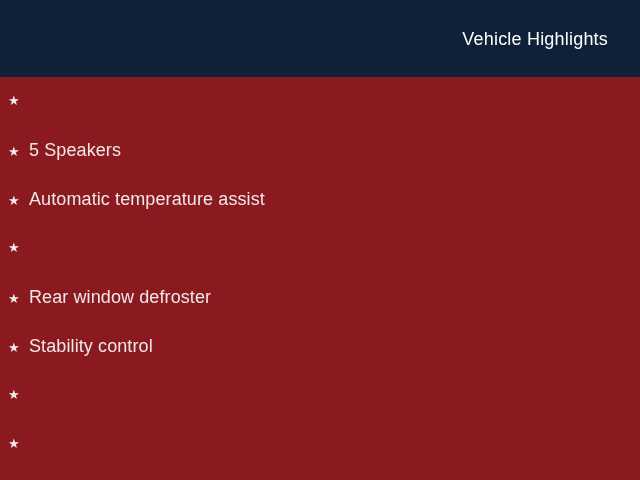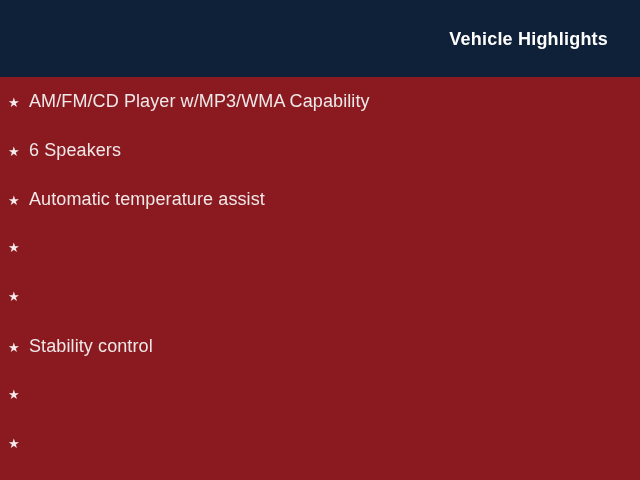--- a/index.html
+++ b/index.html
@@ -34,21 +34,21 @@
     background: #0e2138;
     box-sizing: border-box;
     display: flex;
     align-items: center;
     justify-content: flex-end;
     padding-right: 32px;
   }
   .header-title {
     color: #ffffff;
     font-size: 18px;
-    font-weight: bold;
+    font-weight: normal;
     letter-spacing: 0.2px;
     line-height: 1;
     white-space: nowrap;
   }
 
   
   .body {
     position: absolute;
     left: 0;
     top: 77px;
@@ -99,39 +99,39 @@
 
   <div class="header">
     <div class="header-title">Vehicle Highlights</div>
   </div>
 
   <div class="body">
     <ul class="highlight-list">
 
       <li class="highlight-item">
         <span class="star-icon">★</span>
-        <span class="highlight-label">AM/FM/CD Player w/MP3/WMA Capability</span>
       </li>
 
       <li class="highlight-item">
         <span class="star-icon">★</span>
-        <span class="highlight-label">6 Speakers</span>
+        <span class="highlight-label">5 Speakers</span>
       </li>
 
       <li class="highlight-item">
         <span class="star-icon">★</span>
         <span class="highlight-label">Automatic temperature assist</span>
       </li>
 
       <li class="highlight-item">
         <span class="star-icon">★</span>
       </li>
 
       <li class="highlight-item">
         <span class="star-icon">★</span>
+        <span class="highlight-label">Rear window defroster</span>
       </li>
 
       <li class="highlight-item">
         <span class="star-icon">★</span>
         <span class="highlight-label">Stability control</span>
       </li>
 
       <li class="highlight-item">
         <span class="star-icon">★</span>
       </li>

